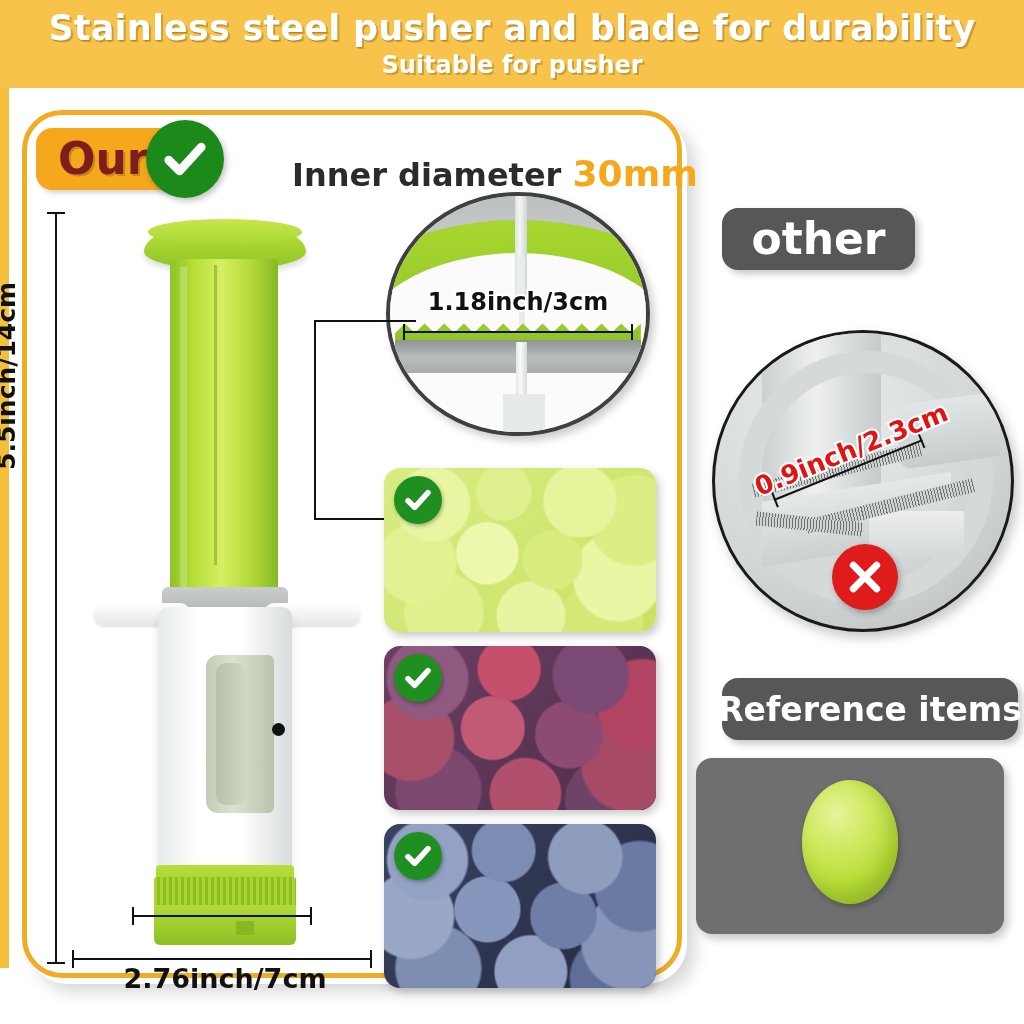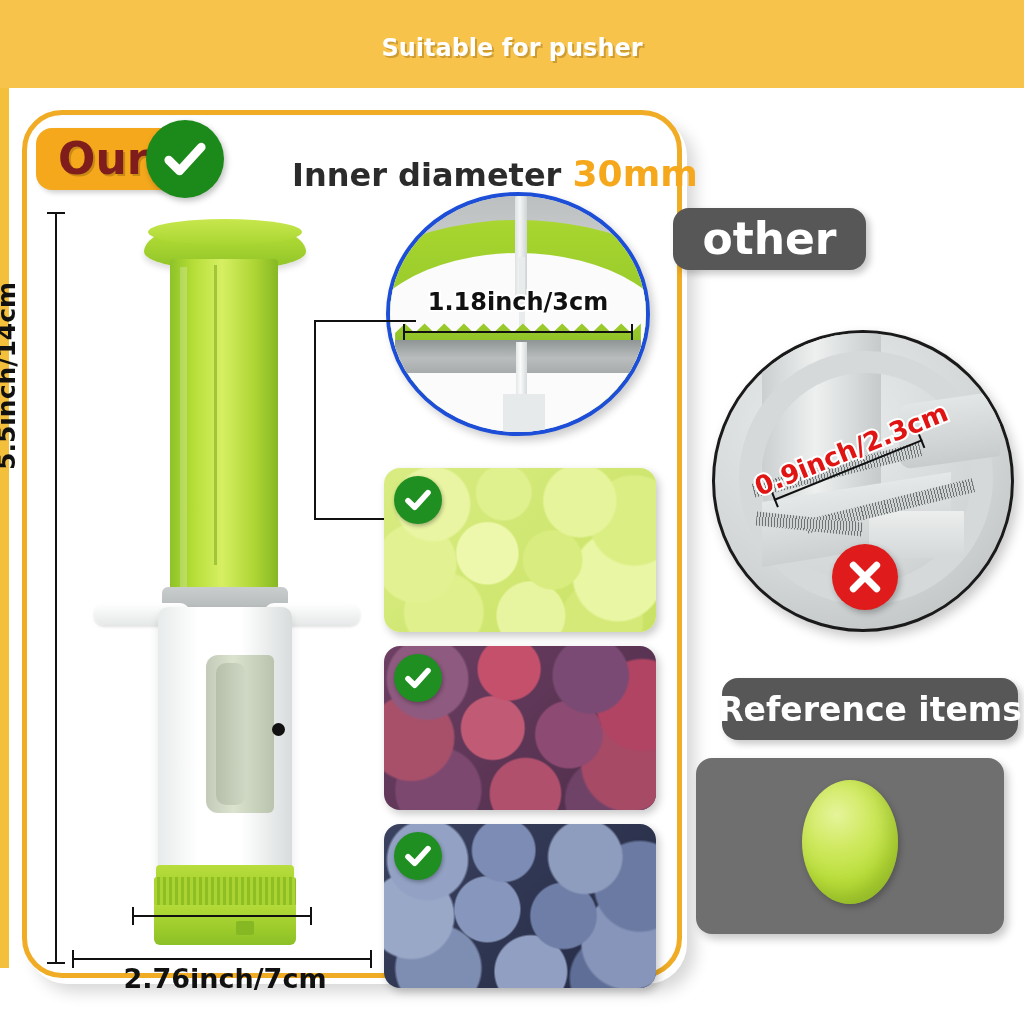--- a/index.html
+++ b/index.html
@@ -63,21 +63,21 @@
   
   .inner-title{
     position:absolute;left:292px;top:136px;white-space:nowrap;
     font-size:32px;font-weight:bold;color:#2b2b2b;line-height:1;margin-top:20px;
   }
   .inner-title .mm{color:#f5a81c;font-size:36px;}
 
   
   .blade-circle{
     position:absolute;left:386px;top:192px;width:256px;height:236px;
-    border-radius:50%;border:4px solid #1d4ed8;overflow:hidden;
+    border-radius:50%;border:4px solid #404040;overflow:hidden;
     background:#d9dcdc;box-shadow:4px 5px 9px rgba(0,0,0,.20);
   }
   .bc-bgtop{position:absolute;left:-10%;top:-4%;width:120%;height:52%;
     background:linear-gradient(180deg,#b9bdbd 0%,#cfd2d2 70%,#dfe2e1 100%);}
   .bc-green-arc{
     position:absolute;left:-22%;top:10%;width:144%;height:84%;
     border-radius:50%;
     background:linear-gradient(180deg,#a9d62f 0%,#8fc52a 60%,#7fb725 100%);
   }
   .bc-white-arc{
@@ -258,21 +258,21 @@
   .gr-field{position:absolute;inset:0;}
   .check-sm{
     position:absolute;left:10px;top:8px;width:48px;height:48px;border-radius:50%;
     background:#1f8f22;display:flex;align-items:center;justify-content:center;
     box-shadow:1px 2px 4px rgba(0,0,0,.3);z-index:5;
   }
   .check-sm svg{width:32px;height:32px;}
 
   
   .other-badge{
-    position:absolute;left:673px;top:208px;width:193px;height:62px;
+    position:absolute;left:722px;top:208px;width:193px;height:62px;
     background:#575757;border-radius:16px;
     display:flex;align-items:center;justify-content:center;
     box-shadow:4px 4px 7px rgba(0,0,0,.22);
   }
   .other-badge span{
     font-size:44px;font-weight:bold;color:#fff;line-height:1;
   }
   .other-circle{
     position:absolute;left:712px;top:330px;width:296px;height:296px;
     border-radius:50%;border:3px solid #1a1a1a;overflow:hidden;
@@ -352,20 +352,21 @@
     background:radial-gradient(circle at 36% 28%,#e5f49a 0%,#cfe95f 32%,#b9de3a 62%,#9fcb2c 100%);
     box-shadow:inset -8px -10px 18px rgba(90,120,10,.28), 2px 3px 6px rgba(0,0,0,.25);
   }
 </style>
 </head>
 <body>
 
 <div class="stage">
 
   <div class="header">
+    <div class="hdr-line1">Stainless steel pusher and blade for durability</div>
     <div class="hdr-line2">Suitable for pusher</div>
   </div>
 
   <div class="left-spine"></div>
 
   <div class="panel-shadow"></div>
   <div class="our-panel"></div>
 
   <div class="our-badge">
     <span>Our</span>

